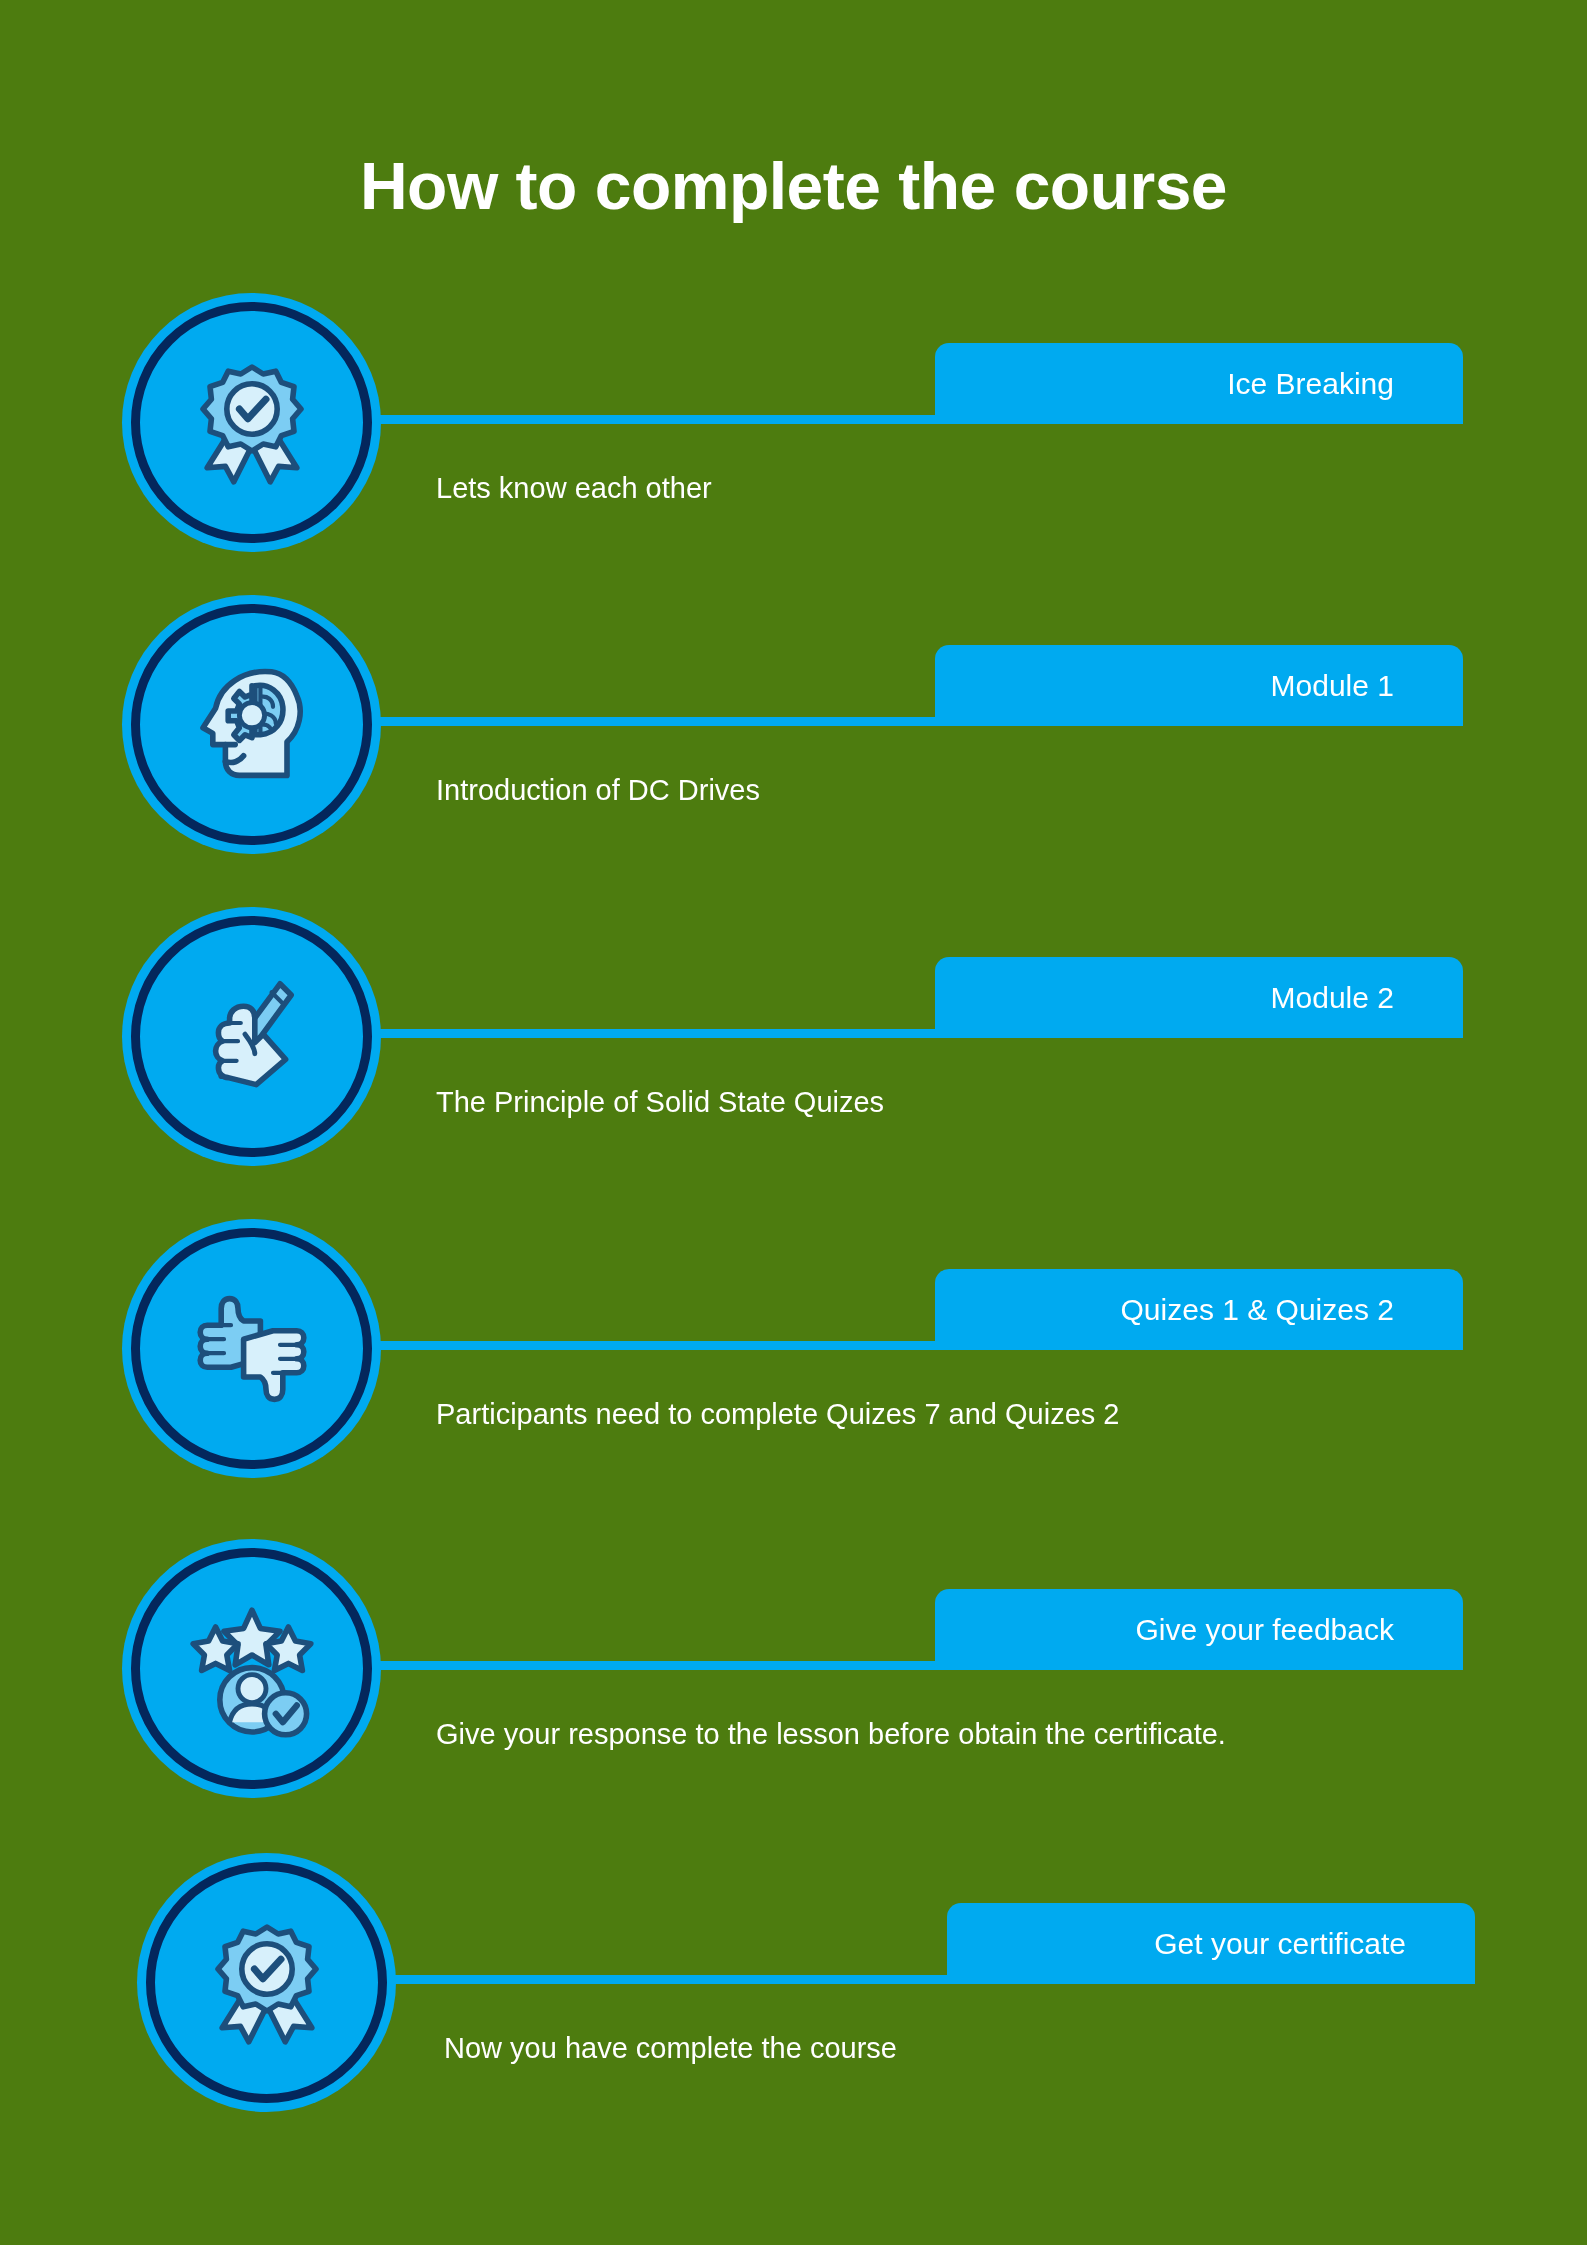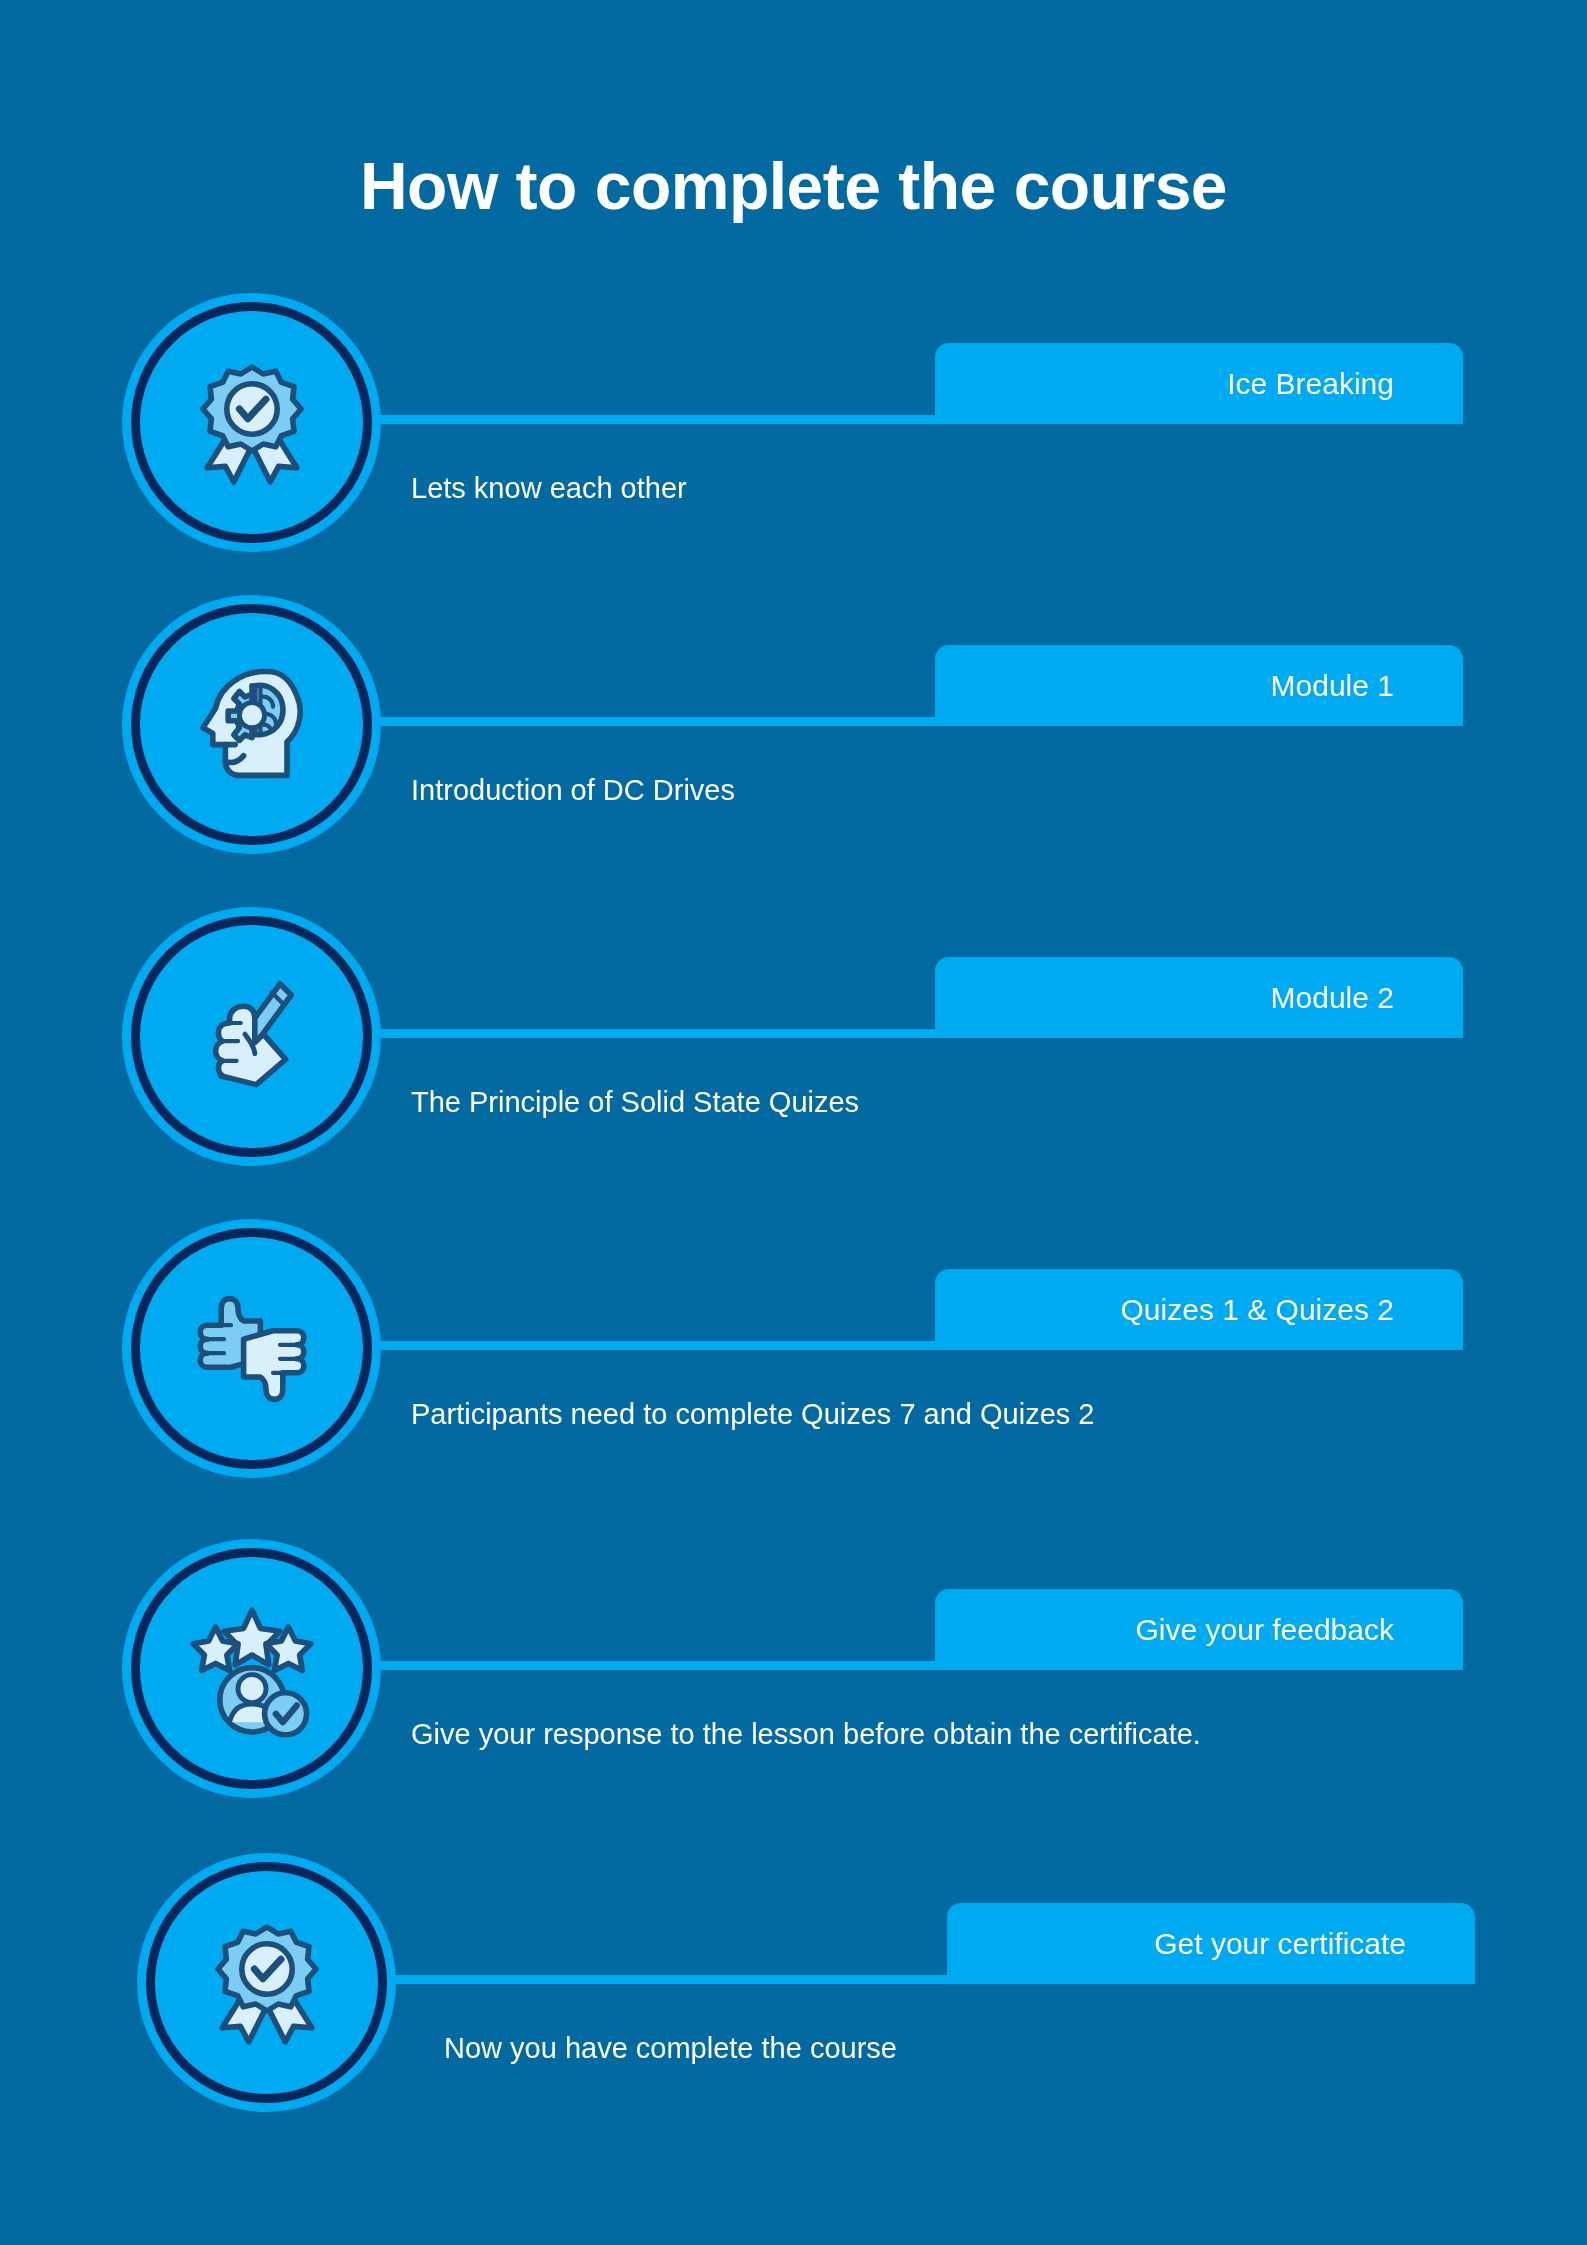--- a/index.html
+++ b/index.html
@@ -9,21 +9,21 @@
     height: 2245px;
     background: #04275c;
     font-family: "Liberation Sans", sans-serif;
     overflow: hidden;
   }
 
   #poster {
     position: relative;
     width: 1587px;
     height: 2245px;
-    background: #0369a1;
+    background: #4d7c0f;
   }
 
   
   .title {
     position: absolute;
     top: 148px;
     left: 0;
     width: 1587px;
     text-align: center;
     color: #ffffff;
@@ -107,21 +107,21 @@
   .step.r4 { top: 1548px; }
   .step.r5 { top: 1862px; }
 
   .step.r5 .step-icon { left: 146px; }
   .step.r5 .connector { left: 389px; width: 566px; }
   .step.r5 .step-desc { left: 444px; }
 
   .step .label-bar { left: 935px; width: 528px; }
   .step.r5 .label-bar { left: 947px; width: 528px; }
 
-  .step .step-desc { left: 411px; }
+  .step .step-desc { left: 436px; }
 </style>
 </head>
 <body>
 
 <div id="poster">
 
   <div class="title">How to complete the course</div>
 
   <div class="step r0">
     <div class="step-icon">

